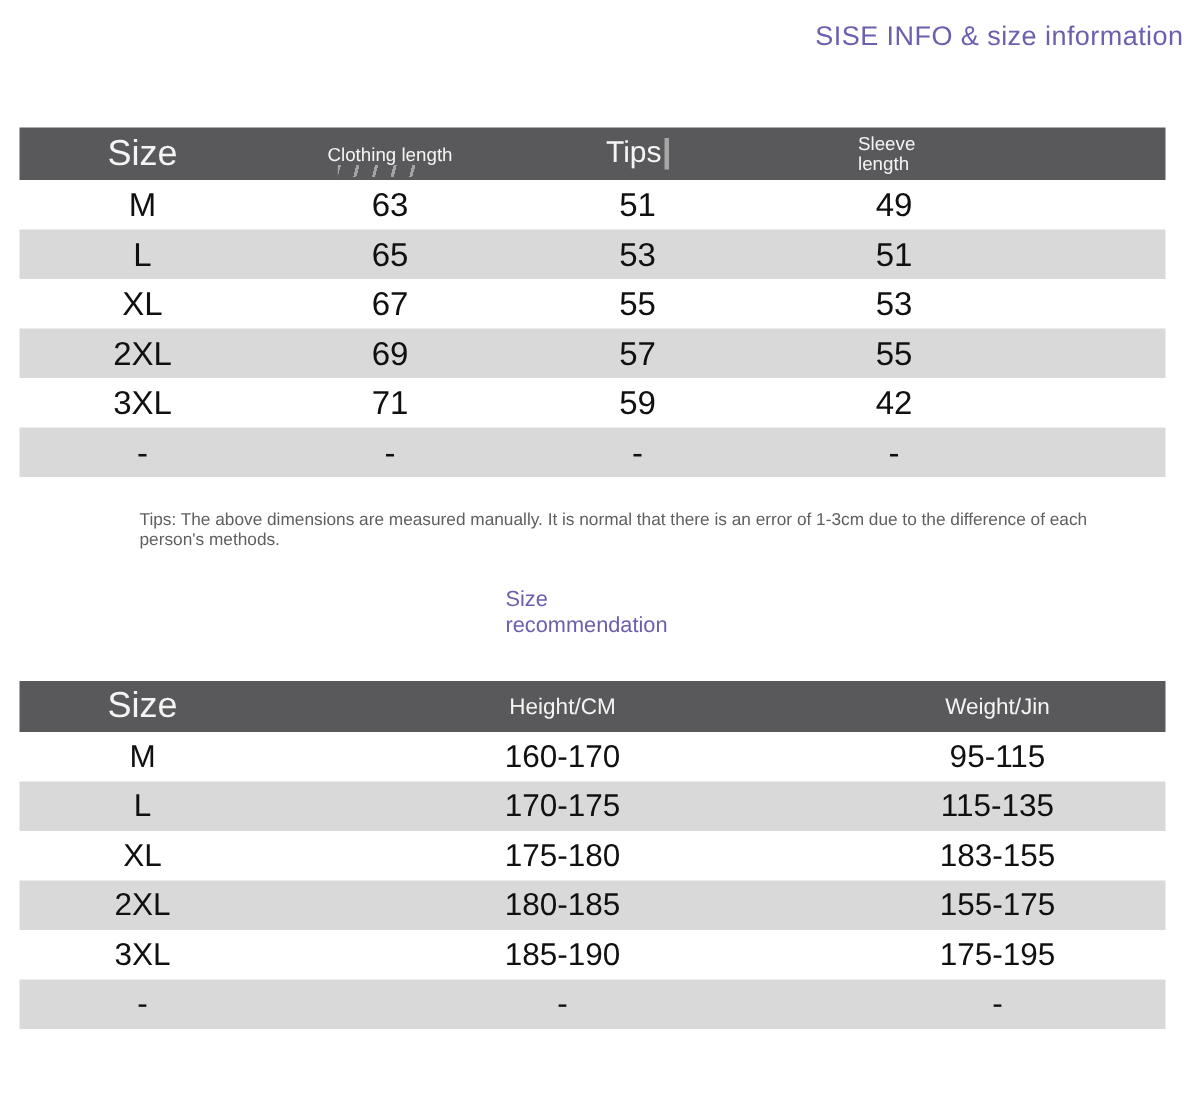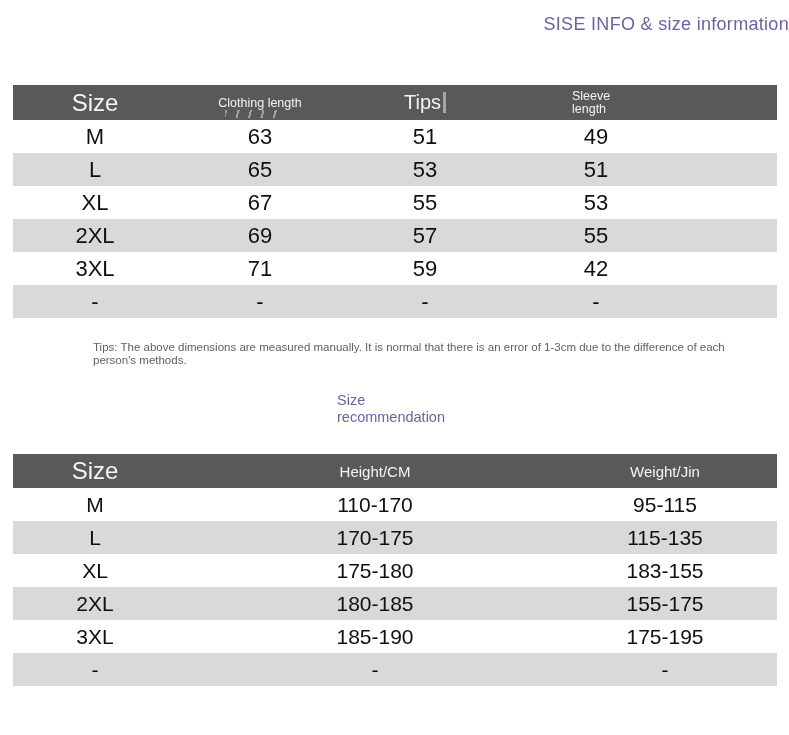--- a/index.html
+++ b/index.html
@@ -171,21 +171,21 @@
     <div class="tcell c1 h-med">
       <span>Height/CM</span>
     </div>
     <div class="tcell c2 h-med">
       <span>Weight/Jin</span>
     </div>
   </div>
   <div>
       <div class="trow">
         <div class="tcell c0">M</div>
-        <div class="tcell c1">110-170</div>
+        <div class="tcell c1">160-170</div>
         <div class="tcell c2">95-115</div>
       </div>
       <div class="trow alt">
         <div class="tcell c0">L</div>
         <div class="tcell c1">170-175</div>
         <div class="tcell c2">115-135</div>
       </div>
       <div class="trow">
         <div class="tcell c0">XL</div>
         <div class="tcell c1">175-180</div>

